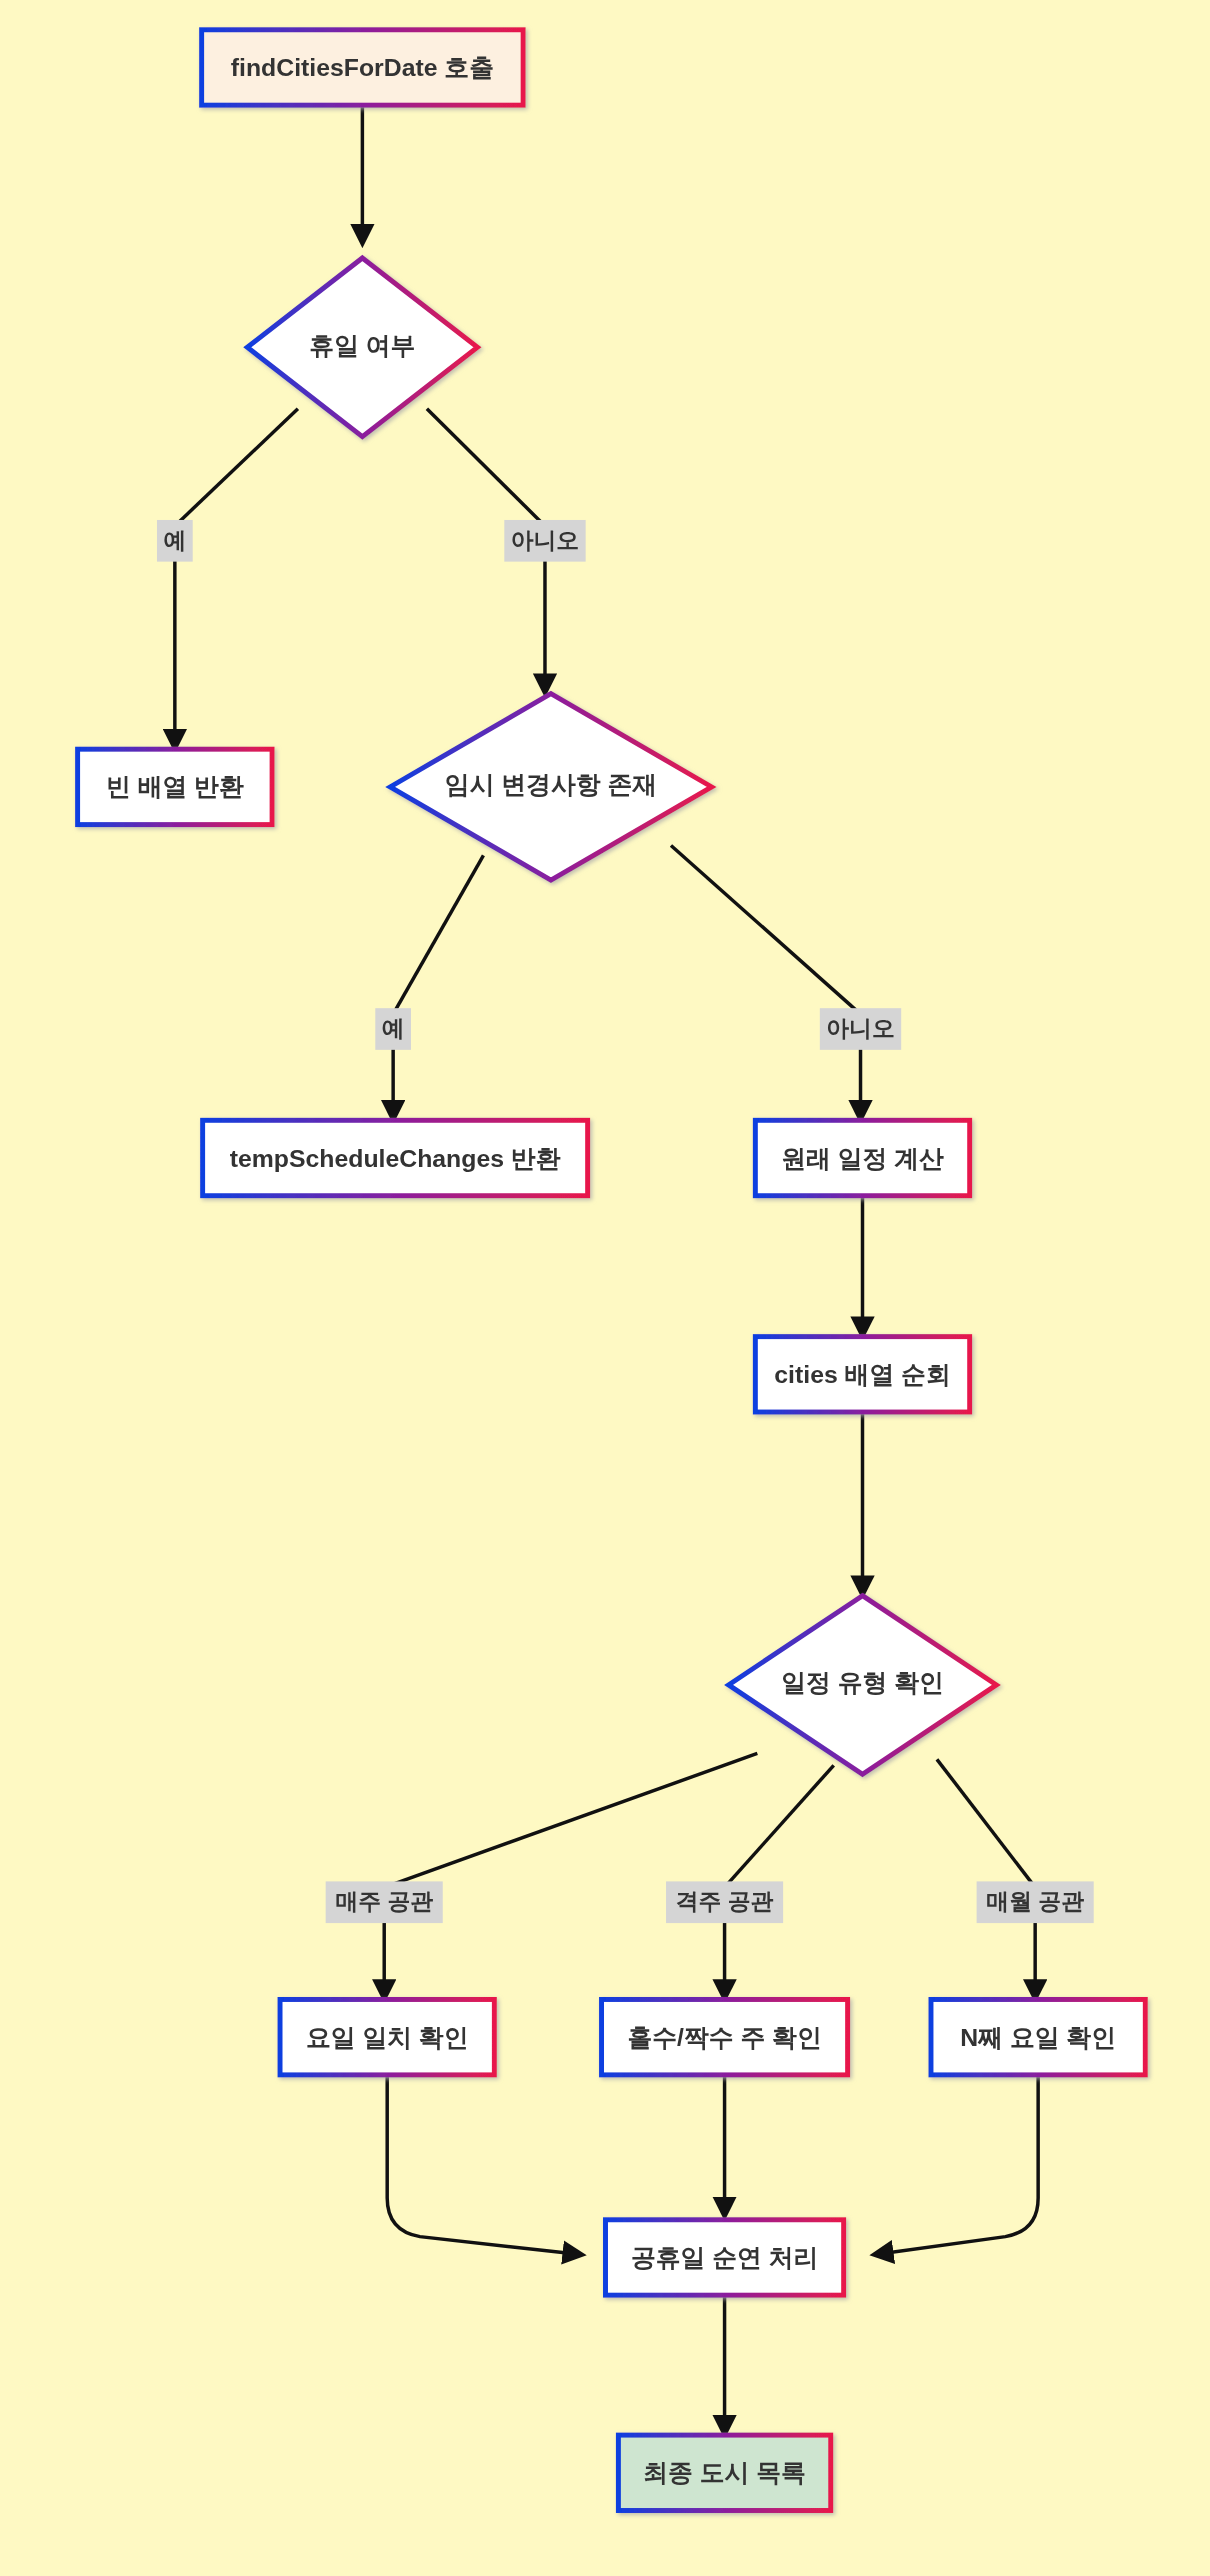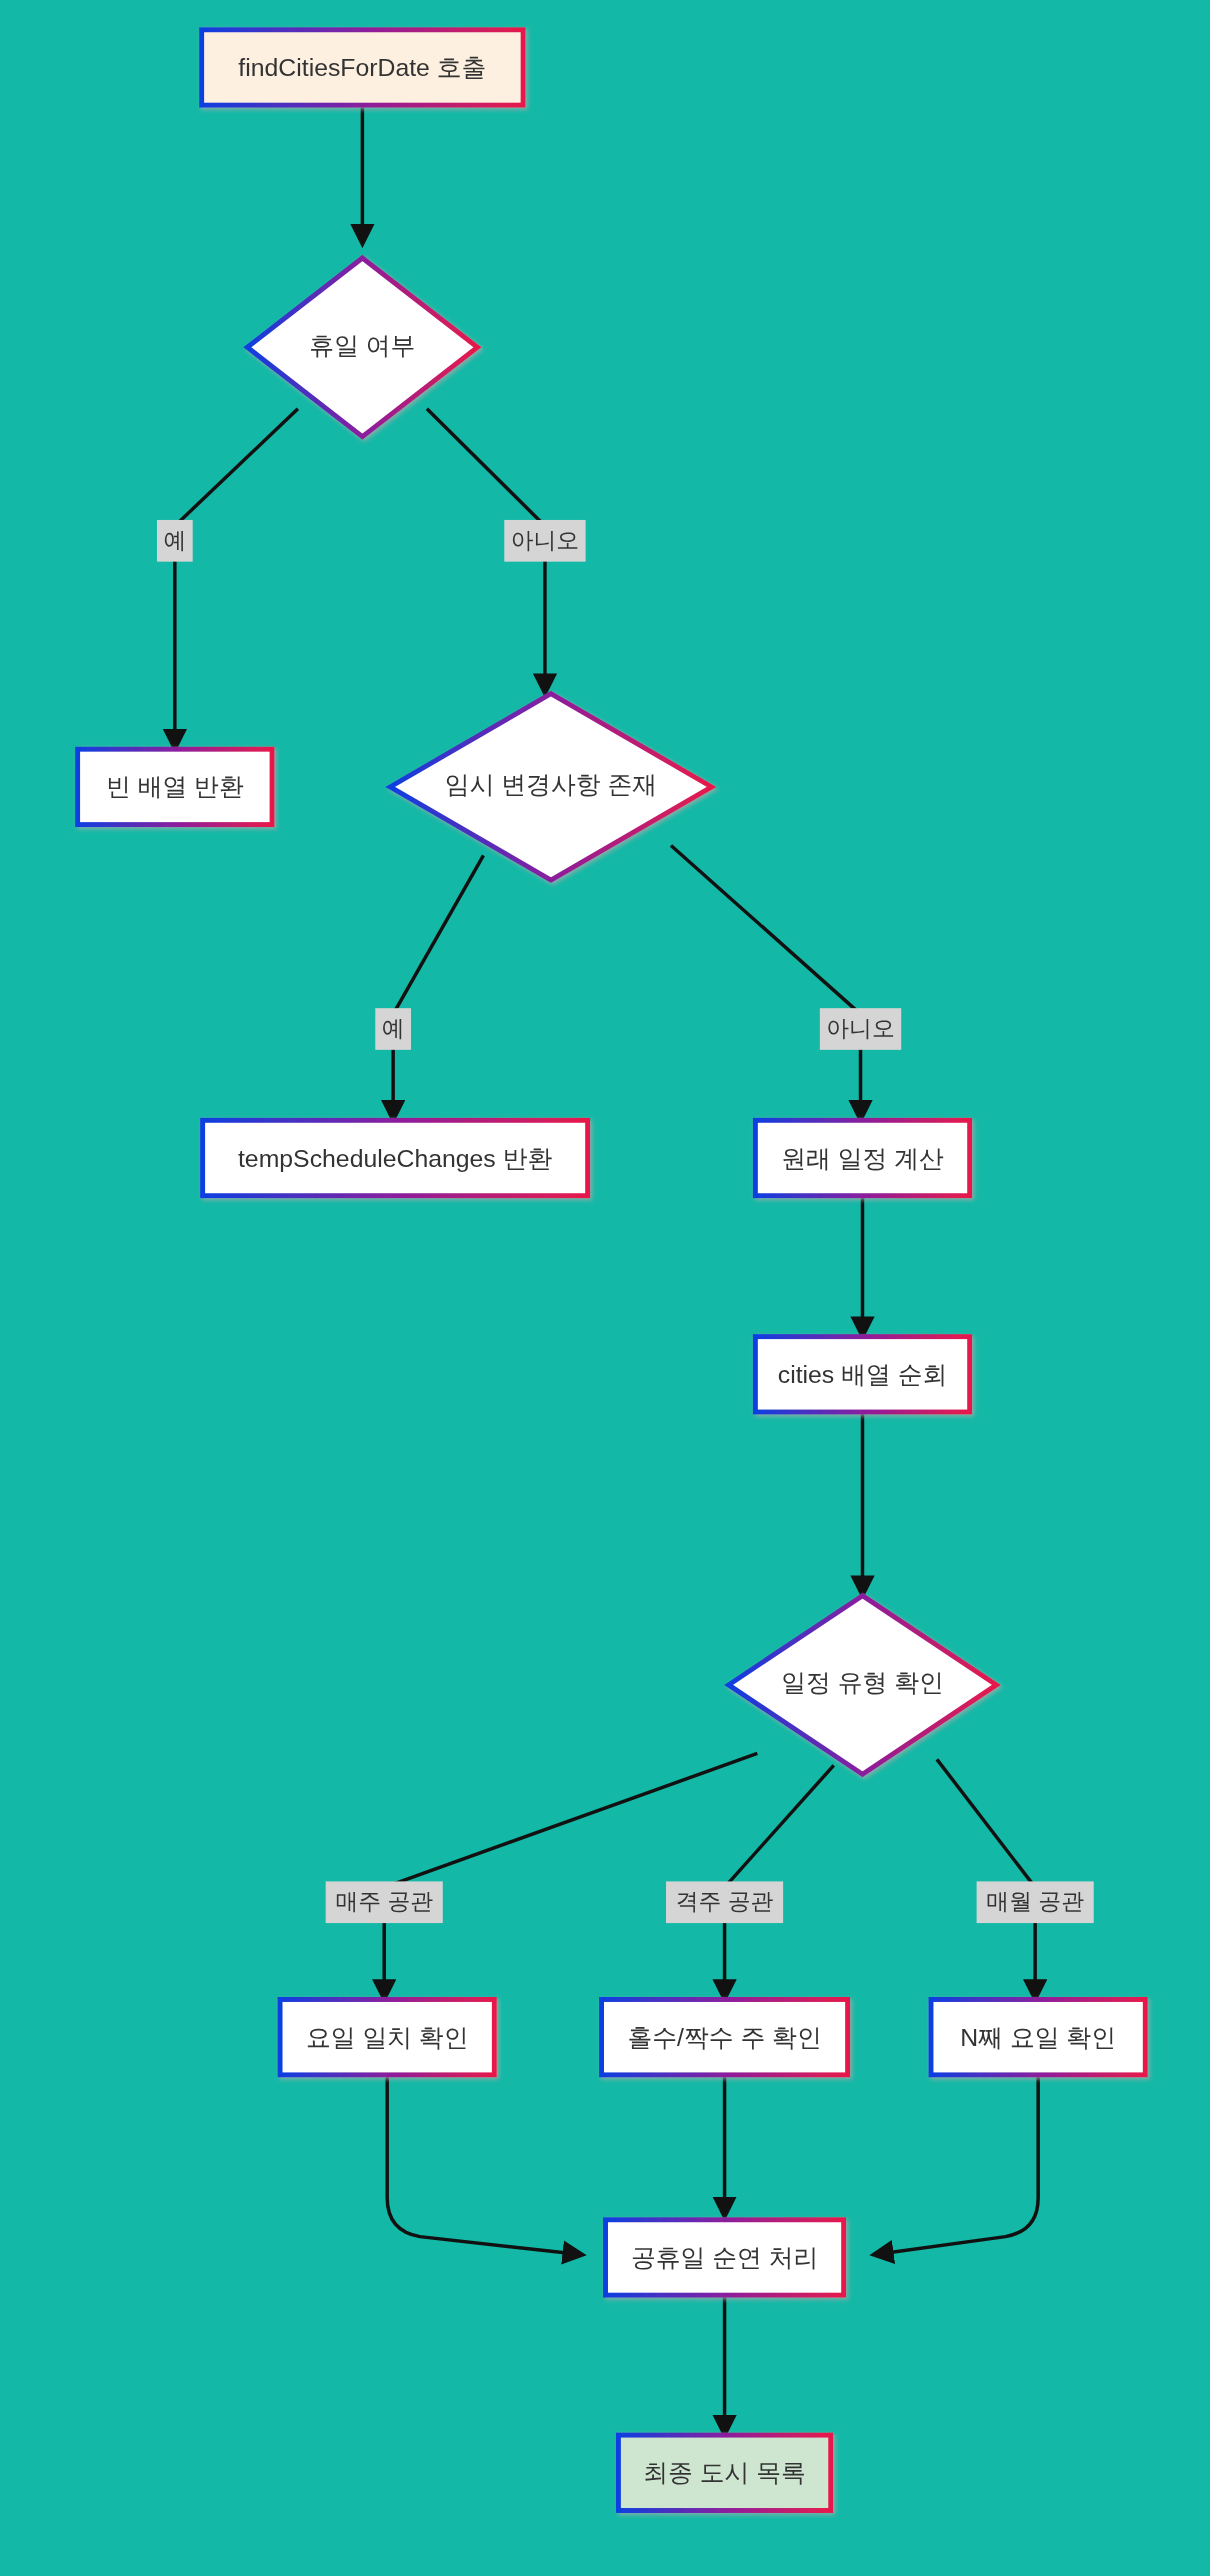--- a/index.html
+++ b/index.html
@@ -7,22 +7,23 @@
     padding: 0;
     background: #ffffff;
   }
   body {
     font-family: "Liberation Sans", "DejaVu Sans", sans-serif;
   }
   #diagram-root {
     position: relative;
     width: 1211px;
     height: 2576px;
-    background: #14b8a6;
+    background: #fef9c3;
     overflow: hidden;
+    font-weight: bold;
   }
   svg.flow {
     position: absolute;
     top: 0;
     left: 0;
     width: 1211px;
     height: 2576px;
     display: block;
   }
   .node-label {

